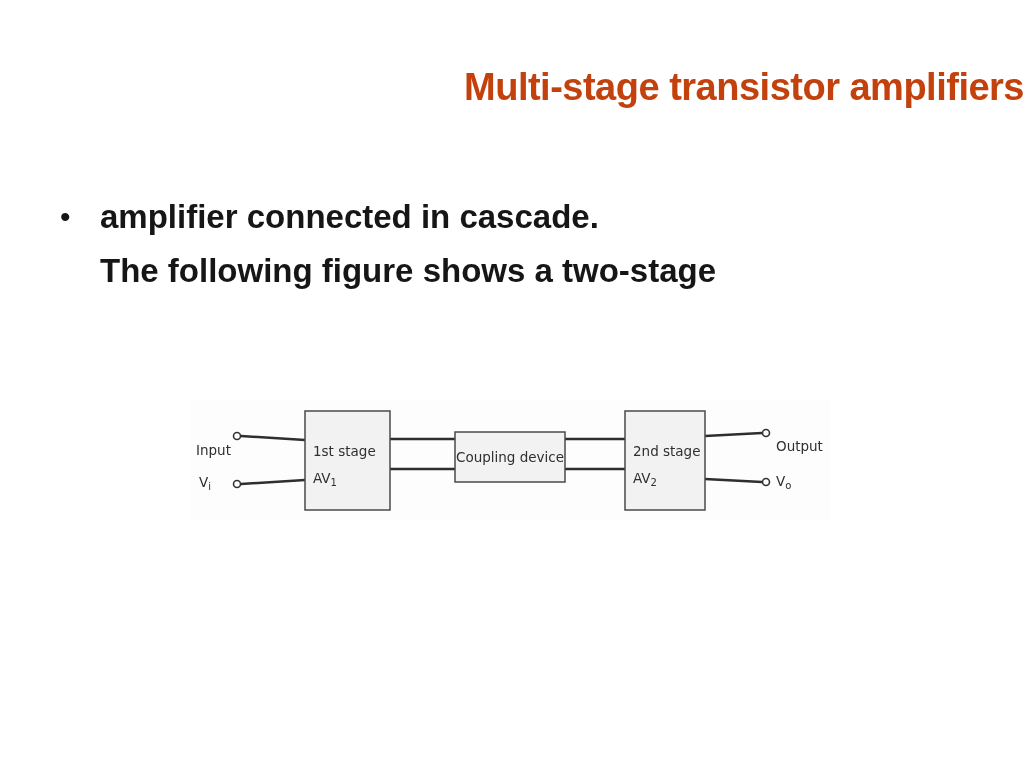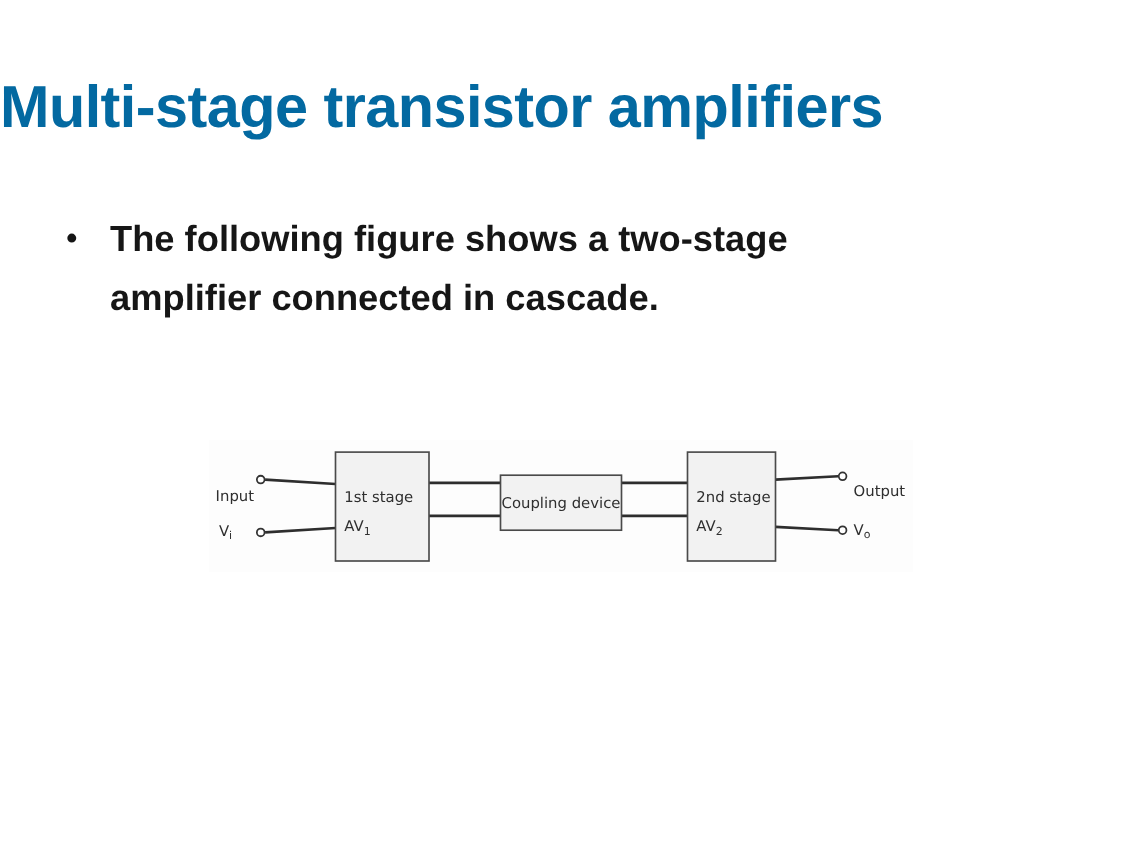--- a/index.html
+++ b/index.html
@@ -18,24 +18,24 @@
     height: 768px;
     background: #ffffff;
     overflow: hidden;
   }
   .title {
     position: absolute;
     top: 66px;
     left: 0;
     width: 100%;
     margin: 0;
-    text-align: left;
-    font-size: 54px;
+    text-align: right;
+    font-size: 38px;
     font-weight: 700;
-    color: #0369a1;
+    color: #c2410c;
     letter-spacing: -0.5px;
   }
   .bullet-row {
     position: absolute;
     top: 190px;
     left: 60px;
     width: 800px;
     display: flex;
     align-items: flex-start;
   }
@@ -97,22 +97,22 @@
 </head>
 <body>
 
 <div class="slide">
 
   <h1 class="title">Multi-stage transistor amplifiers</h1>
 
   <div class="bullet-row">
     <span class="bullet-marker">•</span>
     <div class="bullet-text">
+      <span class="line">amplifier connected in cascade.</span>
       <span class="line">The following figure shows a two-stage</span>
-      <span class="line">amplifier connected in cascade.</span>
     </div>
   </div>
 
   <div class="figure">
     <svg viewBox="0 0 640 120" xmlns="http://www.w3.org/2000/svg">
 
       <line class="wire" x1="51" y1="36" x2="115" y2="40"></line>
       <line class="wire" x1="51" y1="84" x2="115" y2="80"></line>
 
       <line class="wire" x1="200" y1="39" x2="265" y2="39"></line>

